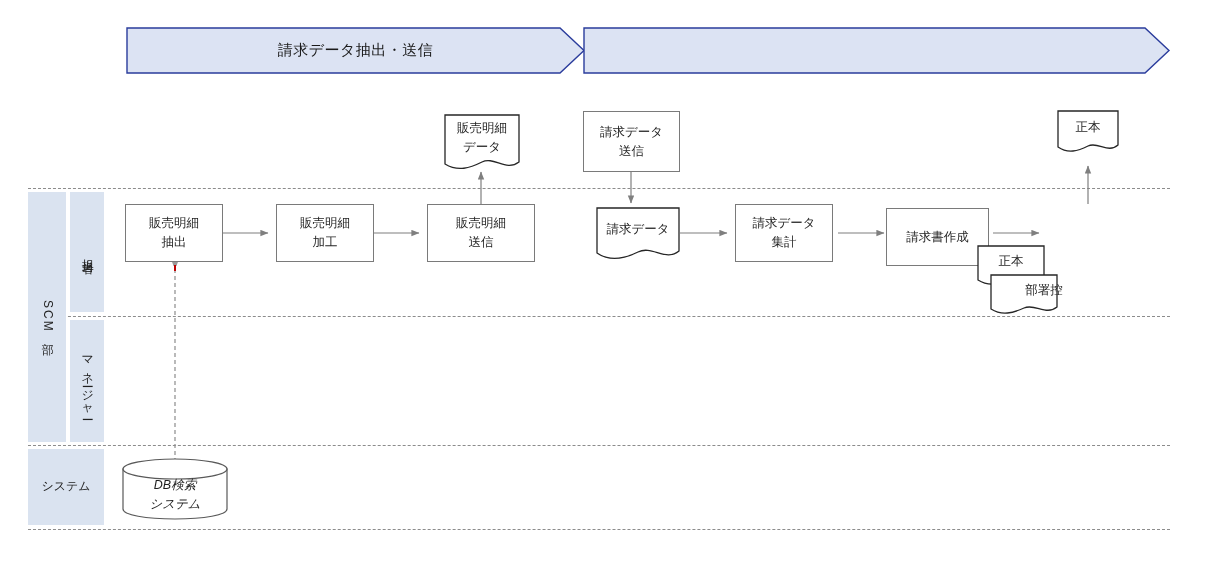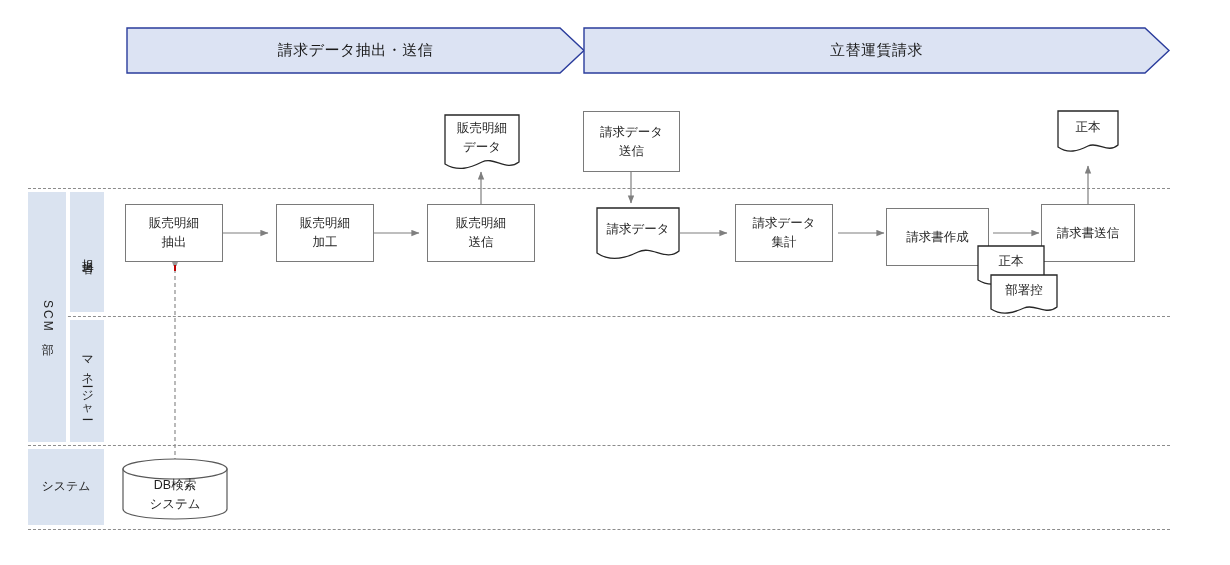--- a/index.html
+++ b/index.html
@@ -101,21 +101,21 @@
     justify-content:center;
     text-align:center;
     font-size:12.5px;
     line-height:1.5;
     color:#1f1f1f;
     white-space:pre-line;
     pointer-events:none;
   }
 
   
-  .cyl{position:absolute;}
+  .cyl{position:absolute;font-style:italic;}
   .cyl svg{position:absolute;left:0;top:0;}
   .cyl .cyl-label{
     position:absolute;left:0;right:0;top:0;bottom:0;
     display:flex;align-items:center;justify-content:center;
     text-align:center;font-size:12.5px;line-height:1.5;color:#1f1f1f;
     white-space:pre-line;pointer-events:none;
   }
 
   
   #wires{position:absolute;left:0;top:0;width:1230px;height:565px;overflow:visible;pointer-events:none;}
@@ -127,23 +127,20 @@
 
 <div id="canvas">
 
   <svg class="phase-svg" style="left:0;top:0;width:1230px;height:90px;">
     <polygon points="127,28 560,28 584,50.5 560,73 127,73" fill="#dce3f3" stroke="#2a3c9c" stroke-width="1.4"></polygon>
     <polygon points="584,28 1145,28 1169,50.5 1145,73 584,73" fill="#dce3f3" stroke="#2a3c9c" stroke-width="1.4"></polygon>
   </svg>
 
   <div class="phase" style="left:127px;top:28px;width:457px;height:45px;background:none;border:none;">
     <span class="phase-label">請求データ抽出・送信</span>
-  </div>
-  <div class="phase" style="left:584px;top:28px;width:585px;height:45px;background:none;border:none;">
-    <span class="phase-label">立替運賃請求</span>
   </div>
 
   <div class="lane-divider" style="left:28px;top:188px;width:1142px;"></div>
   <div class="lane-divider" style="left:28px;top:316px;width:1142px;"></div>
   <div class="lane-divider" style="left:28px;top:445px;width:1142px;"></div>
   <div class="lane-divider" style="left:28px;top:529px;width:1142px;"></div>
 
 
   <div class="lane-box filled" style="left:28px;top:192px;width:38px;height:250px;">
     <span class="vertical-text latin">SCM部</span>
@@ -237,32 +234,29 @@
 
   <div class="node" style="left:735px;top:204px;width:98px;height:58px;">
     <span>請求データ
 集計</span>
   </div>
 
   <div class="node" style="left:886px;top:208px;width:103px;height:58px;">
     <span>請求書作成</span>
   </div>
 
-  <div class="node" style="left:1041px;top:204px;width:94px;height:58px;">
-    <span>請求書送信</span>
-  </div>
 
   <div class="doc" style="left:977px;top:245px;width:68px;height:46px;">
     <svg width="68" height="46" viewBox="0 0 68 46">
       <path d="M1,1 L67,1 L67,33 C56,42 45,29 34,34 C23,39 12,42 1,35 Z" fill="#ffffff" stroke="#262626" stroke-width="1.3"></path>
     </svg>
     <div class="doc-label" style="height:33px;">正本</div>
   </div>
 
-  <div class="doc" style="left:990px;top:274px;width:68px;height:46px;">
+  <div class="doc" style="left:990px;top:274px;width:68px;height:46px;padding-left:40px;">
     <svg width="68" height="46" viewBox="0 0 68 46">
       <path d="M1,1 L67,1 L67,33 C56,42 45,29 34,34 C23,39 12,42 1,35 Z" fill="#ffffff" stroke="#262626" stroke-width="1.3"></path>
     </svg>
     <div class="doc-label" style="height:33px;">部署控</div>
   </div>
 
   <div class="doc" style="left:1057px;top:110px;width:62px;height:48px;">
     <svg width="62" height="48" viewBox="0 0 62 48">
       <path d="M1,1 L61,1 L61,35 C51,44 41,31 31,36 C21,41 11,44 1,37 Z" fill="#ffffff" stroke="#262626" stroke-width="1.3"></path>
     </svg>

